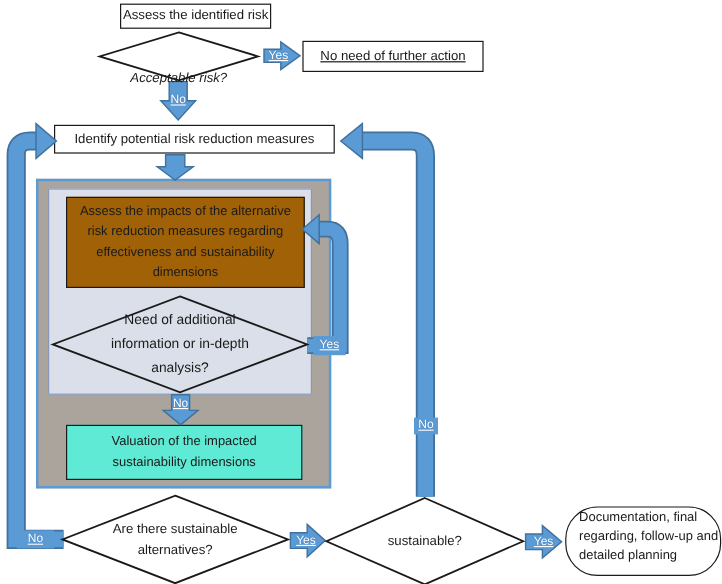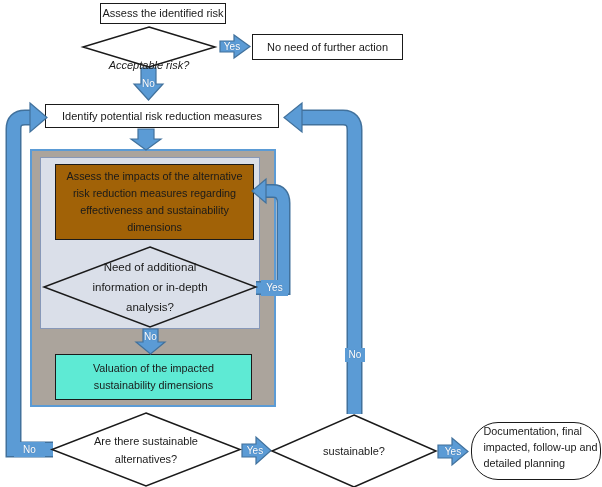--- a/index.html
+++ b/index.html
@@ -17,37 +17,38 @@
   .dtext{
     display:flex;flex-direction:column;align-items:center;justify-content:center;
     text-align:center;font-size:11px;line-height:15px;z-index:10;pointer-events:none;
   }
   .line{white-space:nowrap;}
   #arrow-layer{position:absolute;left:0;top:0;z-index:5;pointer-events:none;}
   .edge-label{
     position:absolute;color:#ffffff;font-size:10px;line-height:10px;
     display:flex;align-items:center;justify-content:center;z-index:8;
     text-shadow:0 0 1px rgba(40,80,130,.6);
+    text-decoration:underline;
   }
   .edge-label.on-bar{background:#5b9bd5;}
   .doc-lines{align-items:flex-start;text-align:left;}
 </style>
 </head>
 <body>
 
 <div id="canvas">
 
   <div class="abs container" style="left:30px;top:149px;width:246px;height:258px;background:#aba49c;border:2px solid #5b9bd5;"></div>
   <div class="abs container" style="left:40px;top:157px;width:220px;height:172px;background:#dadfe9;border:1.5px solid #8798b8;"></div>
 
   <div class="abs node" style="left:100px;top:3px;width:126px;height:21px;">
     <span>Assess the identified risk</span>
   </div>
 
-  <div class="abs node" style="left:252px;top:34px;width:151px;height:26px;">
+  <div class="abs node" style="left:252px;top:34px;width:151px;height:26px;text-decoration:underline;">
     <span>No need of further action</span>
   </div>
 
   <div class="abs node" style="left:45px;top:104px;width:234px;height:24px;">
     <span>Identify potential risk reduction measures</span>
   </div>
 
   <div class="abs node" style="left:55px;top:164px;width:199px;height:76px;background:#a16207;font-size:10.8px;line-height:17px;flex-direction:column;">
     <div class="line">Assess the impacts of the alternative</div>
     <div class="line">risk reduction measures regarding</div>
@@ -56,21 +57,21 @@
   </div>
 
   <div class="abs node" style="left:55px;top:354px;width:197px;height:46px;background:#5eead4;font-size:10.8px;line-height:17px;flex-direction:column;">
     <div class="line">Valuation of the impacted</div>
     <div class="line">sustainability dimensions</div>
   </div>
 
   <div class="abs node" style="left:471px;top:422px;width:130px;height:58px;justify-content:flex-start;padding-left:9px;font-size:10.8px;line-height:16px;flex-direction:column;border-radius:27px;">
     <div class="doc-lines" style="display:flex;flex-direction:column;align-items:flex-start;">
       <div class="line">Documentation, final</div>
-      <div class="line">impacted, follow-up and</div>
+      <div class="line">regarding, follow-up and</div>
       <div class="line">detailed planning</div>
     </div>
   </div>
 
   <svg id="arrow-layer" width="602" height="487" viewBox="0 0 602 487">
 
     <g>
       <path d="M 53 449.5 L 13.5 449.5 L 13.5 129 Q 13.5 117.5 25 117.5 L 31 117.5" fill="none" stroke="#41719c" stroke-width="16"></path>
       <path d="M 53 449.5 L 13.5 449.5 L 13.5 129 Q 13.5 117.5 25 117.5 L 31 117.5" fill="none" stroke="#5b9bd5" stroke-width="13"></path>
       <polygon points="30,103 47,117.5 30,132" fill="#5b9bd5" stroke="#41719c" stroke-width="1.2"></polygon>

